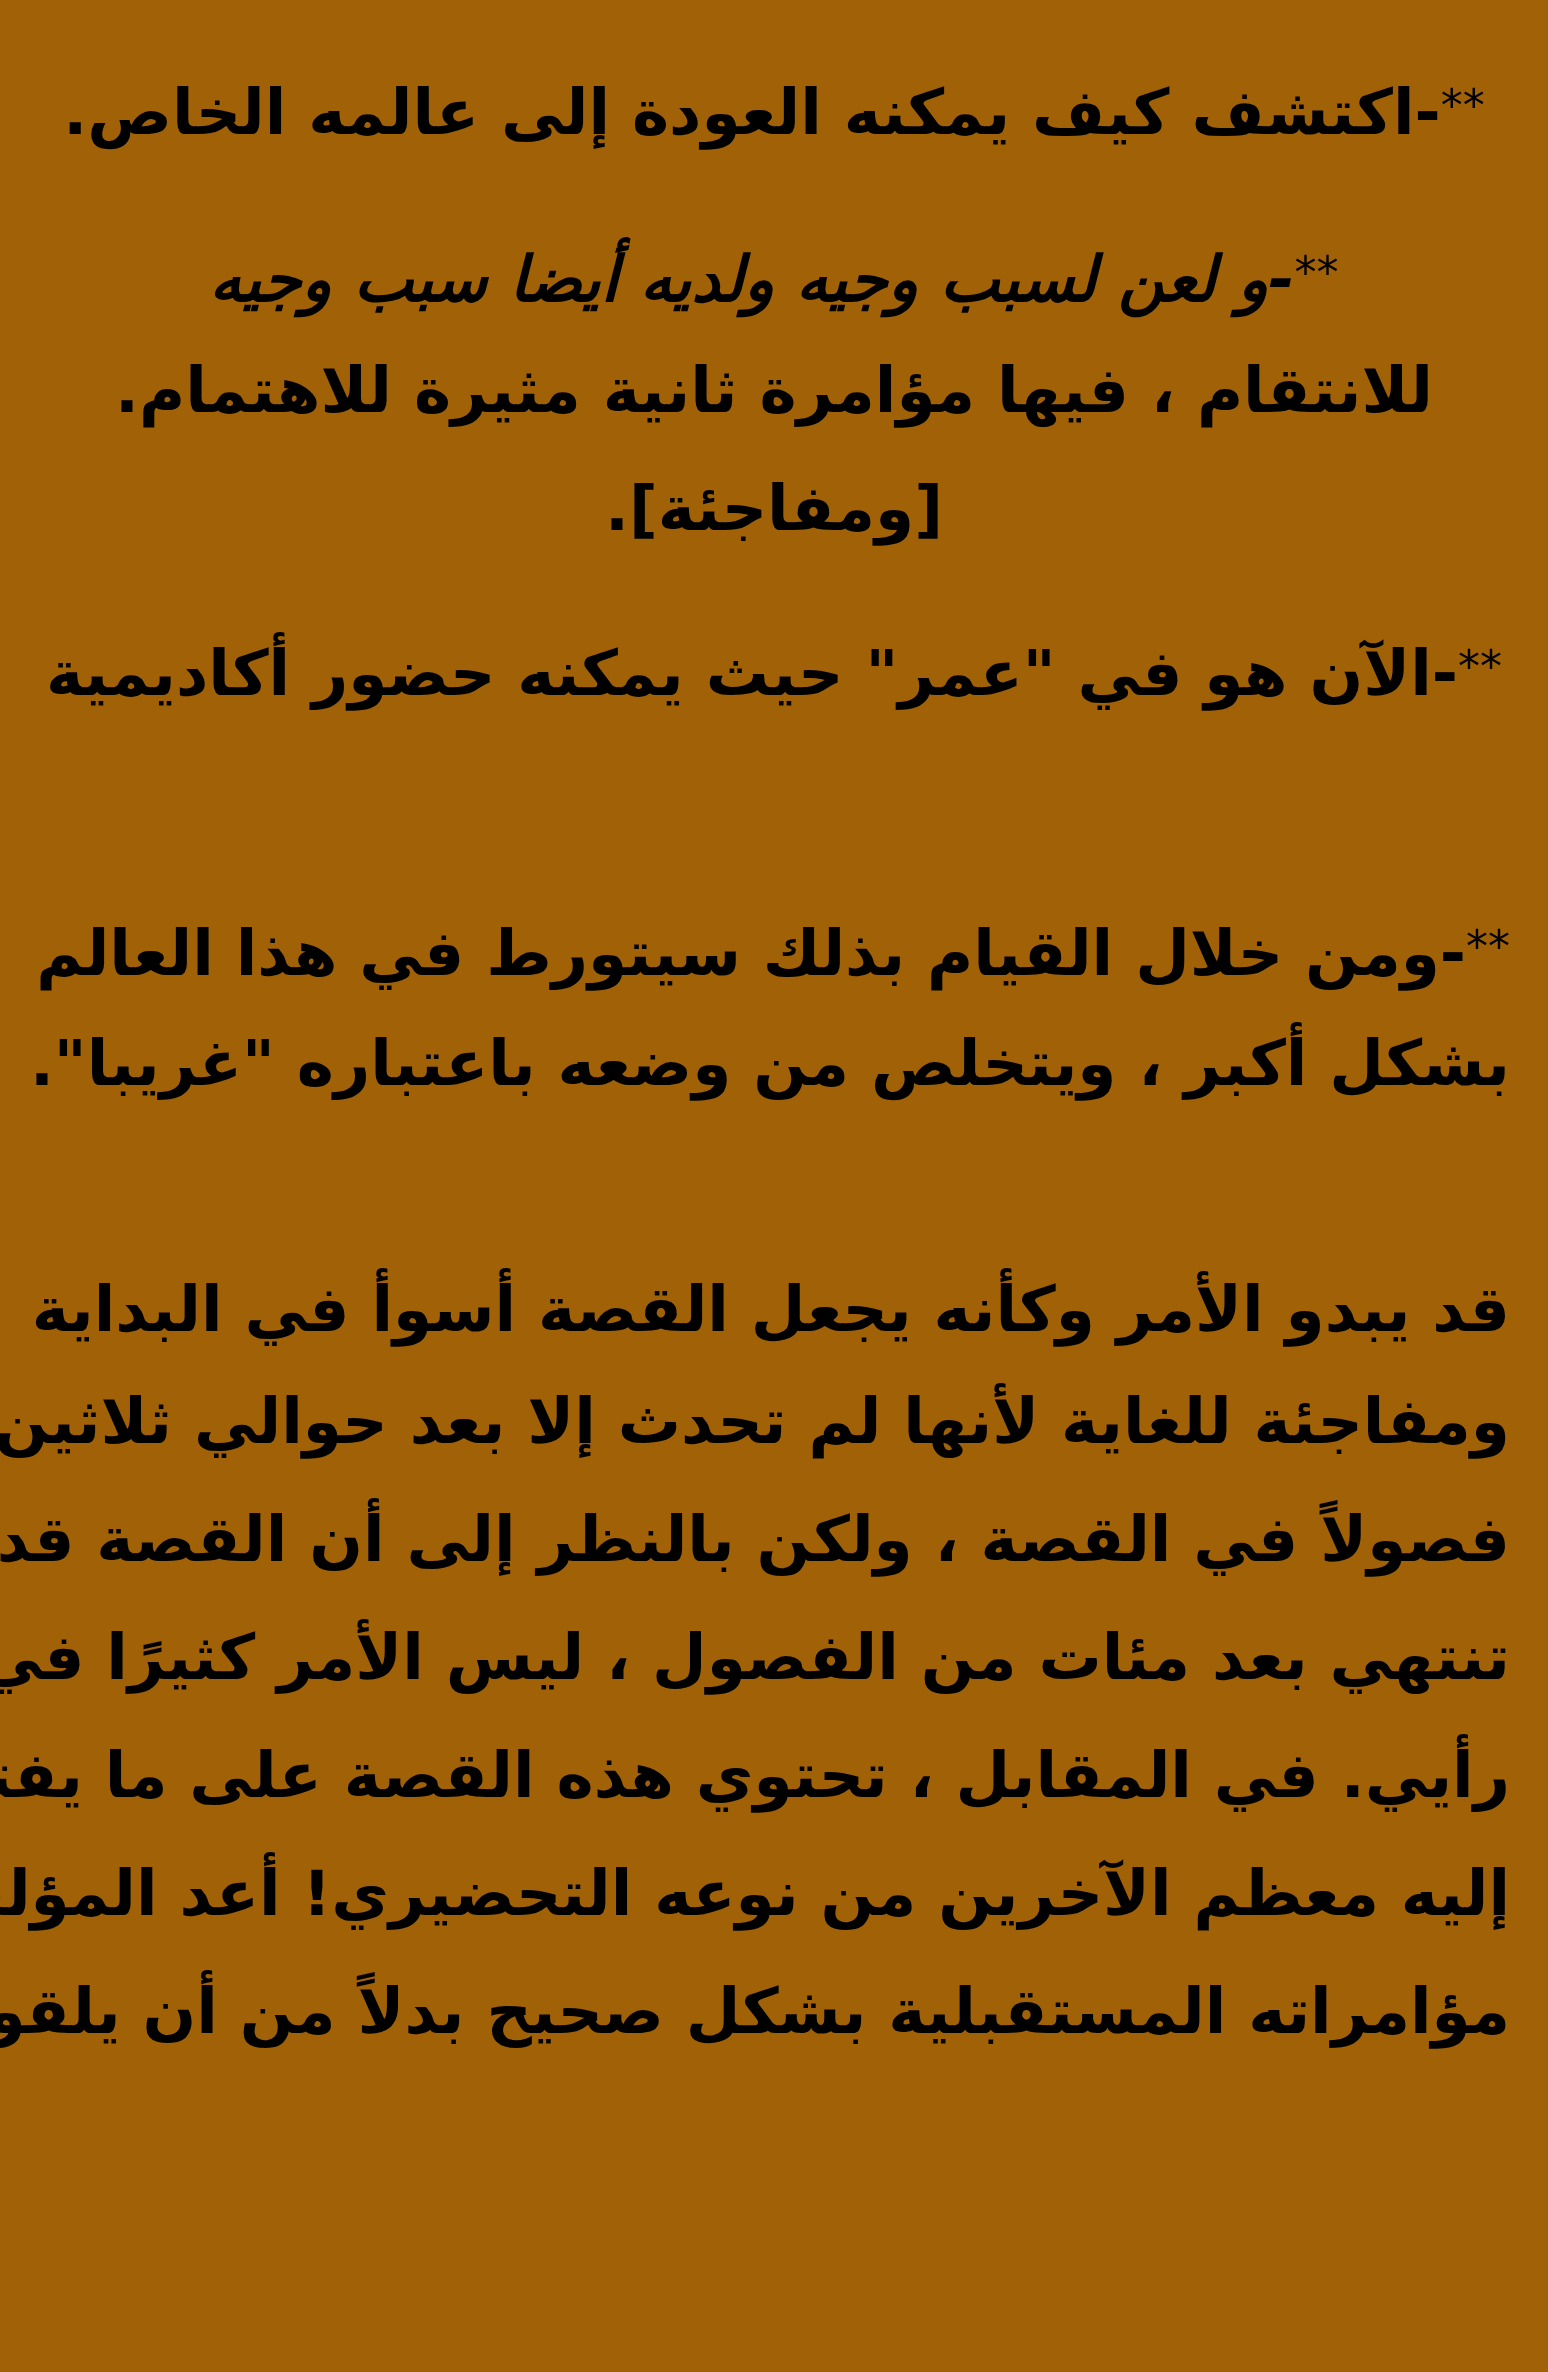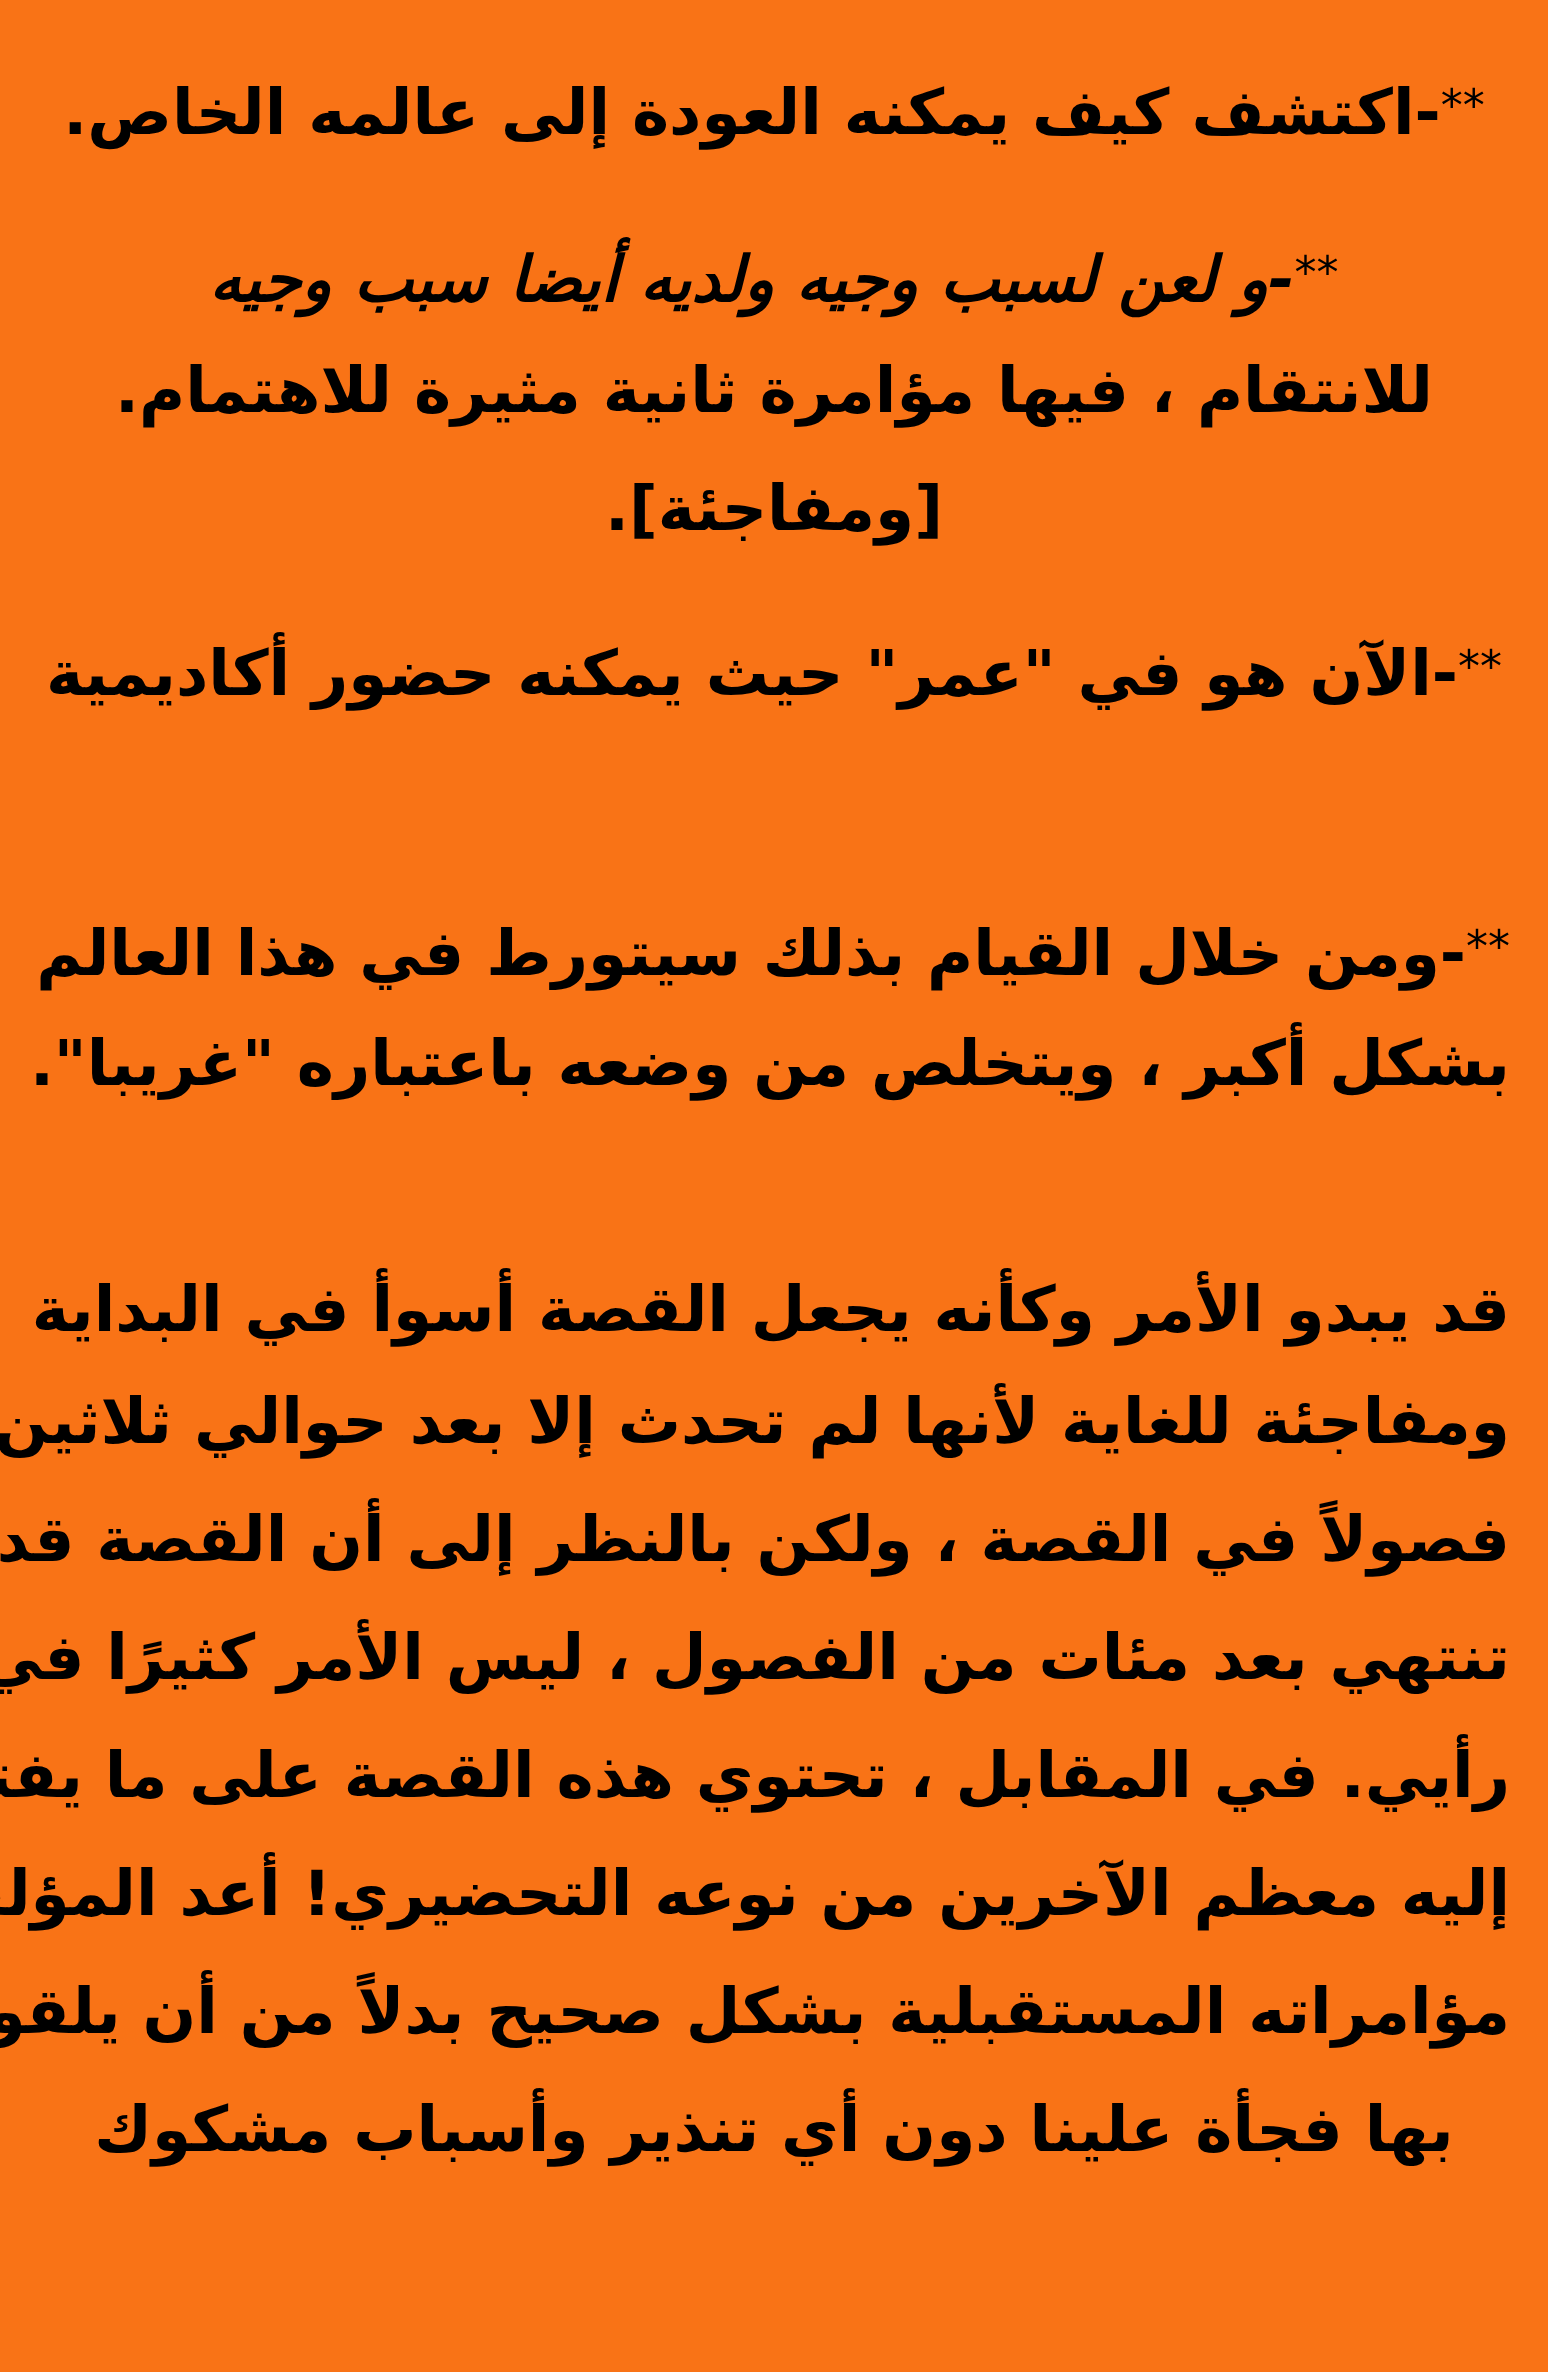--- a/index.html
+++ b/index.html
@@ -14,21 +14,21 @@
       position: relative;
       font-family: "DejaVu Sans", sans-serif;
       color: #000000;
     }
     .page {
       position: absolute;
       left: 0;
       top: 0;
       width: 1548px;
       height: 2372px;
-      background: #f97316;
+      background: #a16207;
     }
     .line {
       position: absolute;
       left: 38px;
       width: 1472px;
       text-align: center;
       direction: rtl;
       font-weight: bold;
       font-size: 63px;
       line-height: 86px;
@@ -87,18 +87,15 @@
   </div>
   <div class="line" style="top:1733px;">
     <span>رأيي. في المقابل ، تحتوي هذه القصة على ما يفتقر</span>
   </div>
   <div class="line" style="top:1851px;">
     <span>إليه معظم الآخرين من نوعه التحضيري! أعد المؤلف</span>
   </div>
   <div class="line" style="top:1969px;">
     <span>مؤامراته المستقبلية بشكل صحيح بدلاً من أن يلقوا</span>
   </div>
-  <div class="line" style="top:2087px;">
-    <span>بها فجأة علينا دون أي تنذير وأسباب مشكوك</span>
-  </div>
 
 </div>
 
 
 </body></html>

